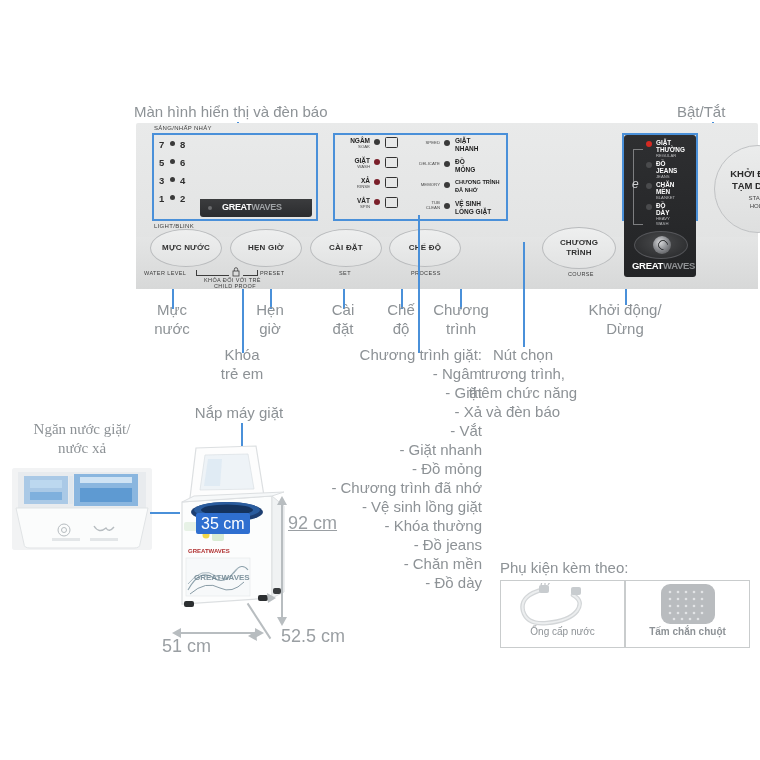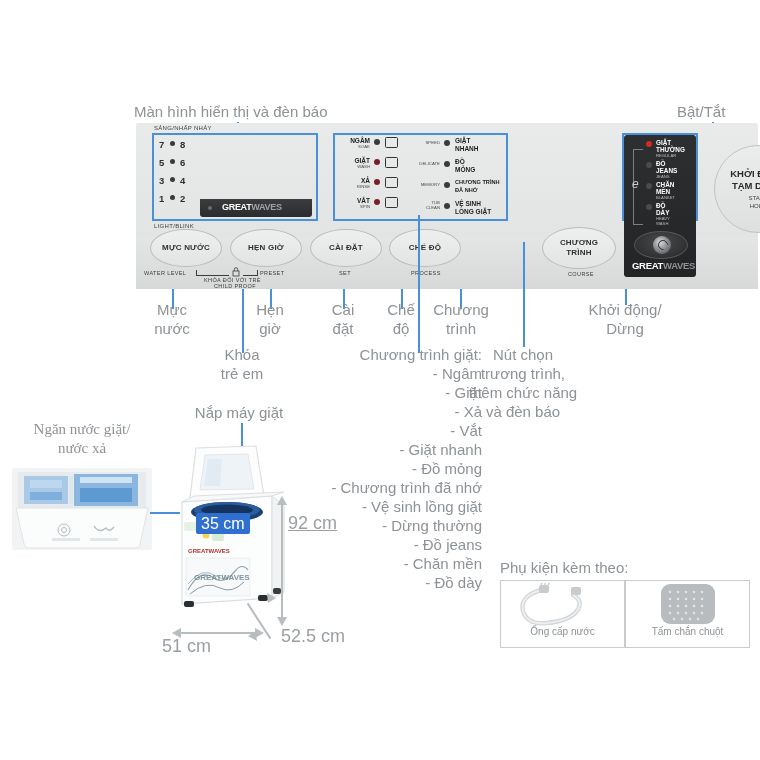--- a/index.html
+++ b/index.html
@@ -318,21 +318,21 @@
 
 <div class="abs anno anno-r" style="left:258px;top:345px;width:224px;">Chương trình giặt:</div>
 <div class="abs anno anno-r" style="left:258px;top:364px;width:224px;">- Ngâm</div>
 <div class="abs anno anno-r" style="left:258px;top:383px;width:224px;">- Giặt</div>
 <div class="abs anno anno-r" style="left:258px;top:402px;width:224px;">- Xả</div>
 <div class="abs anno anno-r" style="left:258px;top:421px;width:224px;">- Vắt</div>
 <div class="abs anno anno-r" style="left:258px;top:440px;width:224px;">- Giặt nhanh</div>
 <div class="abs anno anno-r" style="left:258px;top:459px;width:224px;">- Đồ mỏng</div>
 <div class="abs anno anno-r" style="left:258px;top:478px;width:224px;">- Chương trình đã nhớ</div>
 <div class="abs anno anno-r" style="left:258px;top:497px;width:224px;">- Vệ sinh lồng giặt</div>
-<div class="abs anno anno-r" style="left:258px;top:516px;width:224px;">- Dừng thường</div>
+<div class="abs anno anno-r" style="left:258px;top:516px;width:224px;">- Khóa thường</div>
 <div class="abs anno anno-r" style="left:258px;top:535px;width:224px;">- Đồ jeans</div>
 <div class="abs anno anno-r" style="left:258px;top:554px;width:224px;">- Chăn mền</div>
 <div class="abs anno anno-r" style="left:258px;top:573px;width:224px;">- Đồ dày</div>
 
 <div class="abs anno anno-c" style="left:463px;top:345px;width:120px;">Nút chọn
 trương trình,
 thêm chức năng
 và đèn báo</div>
 
 <div class="abs anno anno-c" style="left:8px;top:420px;width:148px;font-family:Liberation Serif, serif;">Ngăn nước giặt/
@@ -459,13 +459,13 @@
         <circle cx="28" cy="30" r="1.3"></circle>
         <circle cx="36" cy="30" r="1.3"></circle>
         <circle cx="44" cy="30" r="1.3"></circle>
       <circle cx="16" cy="36" r="1.3"></circle>
         <circle cx="24" cy="36" r="1.3"></circle>
         <circle cx="32" cy="36" r="1.3"></circle>
         <circle cx="40" cy="36" r="1.3"></circle>
     </g>
   </svg>
 </div>
-<div class="acc-cap" style="left:625px;top:626px;width:125px;">Tấm chắn chuột</div>
+<div class="acc-cap" style="left:625px;top:626px;width:125px;font-weight:bold;">Tấm chắn chuột</div>
 
 </body></html>

